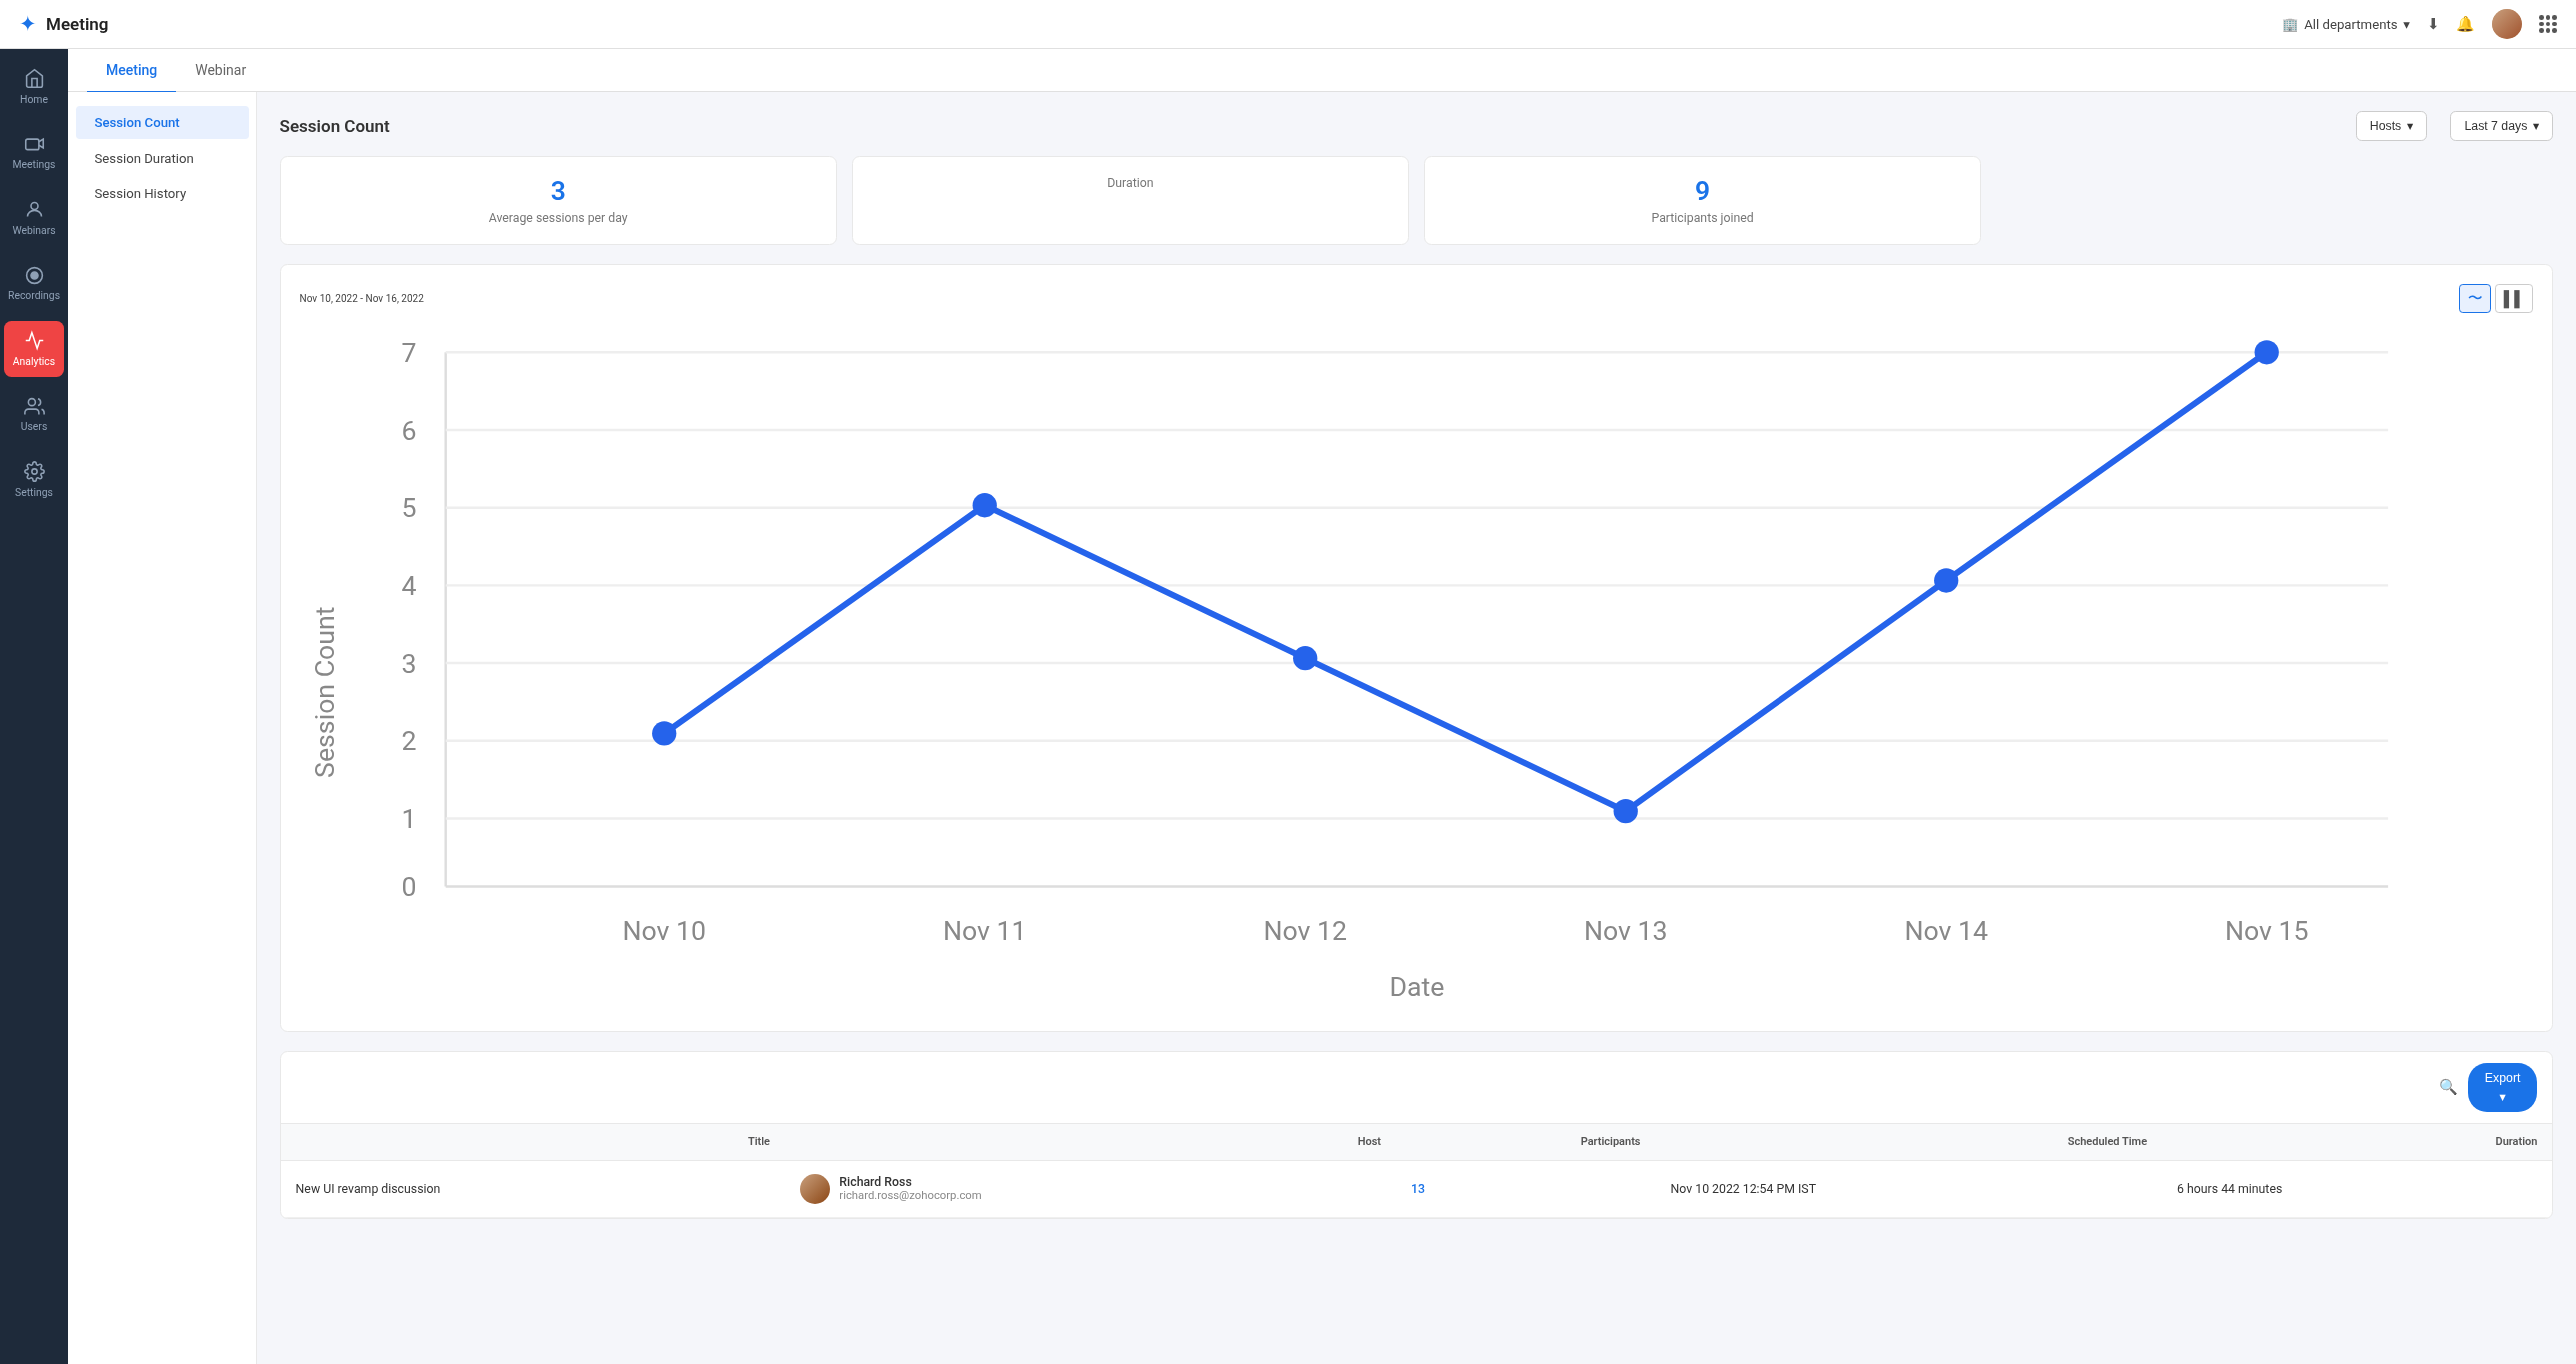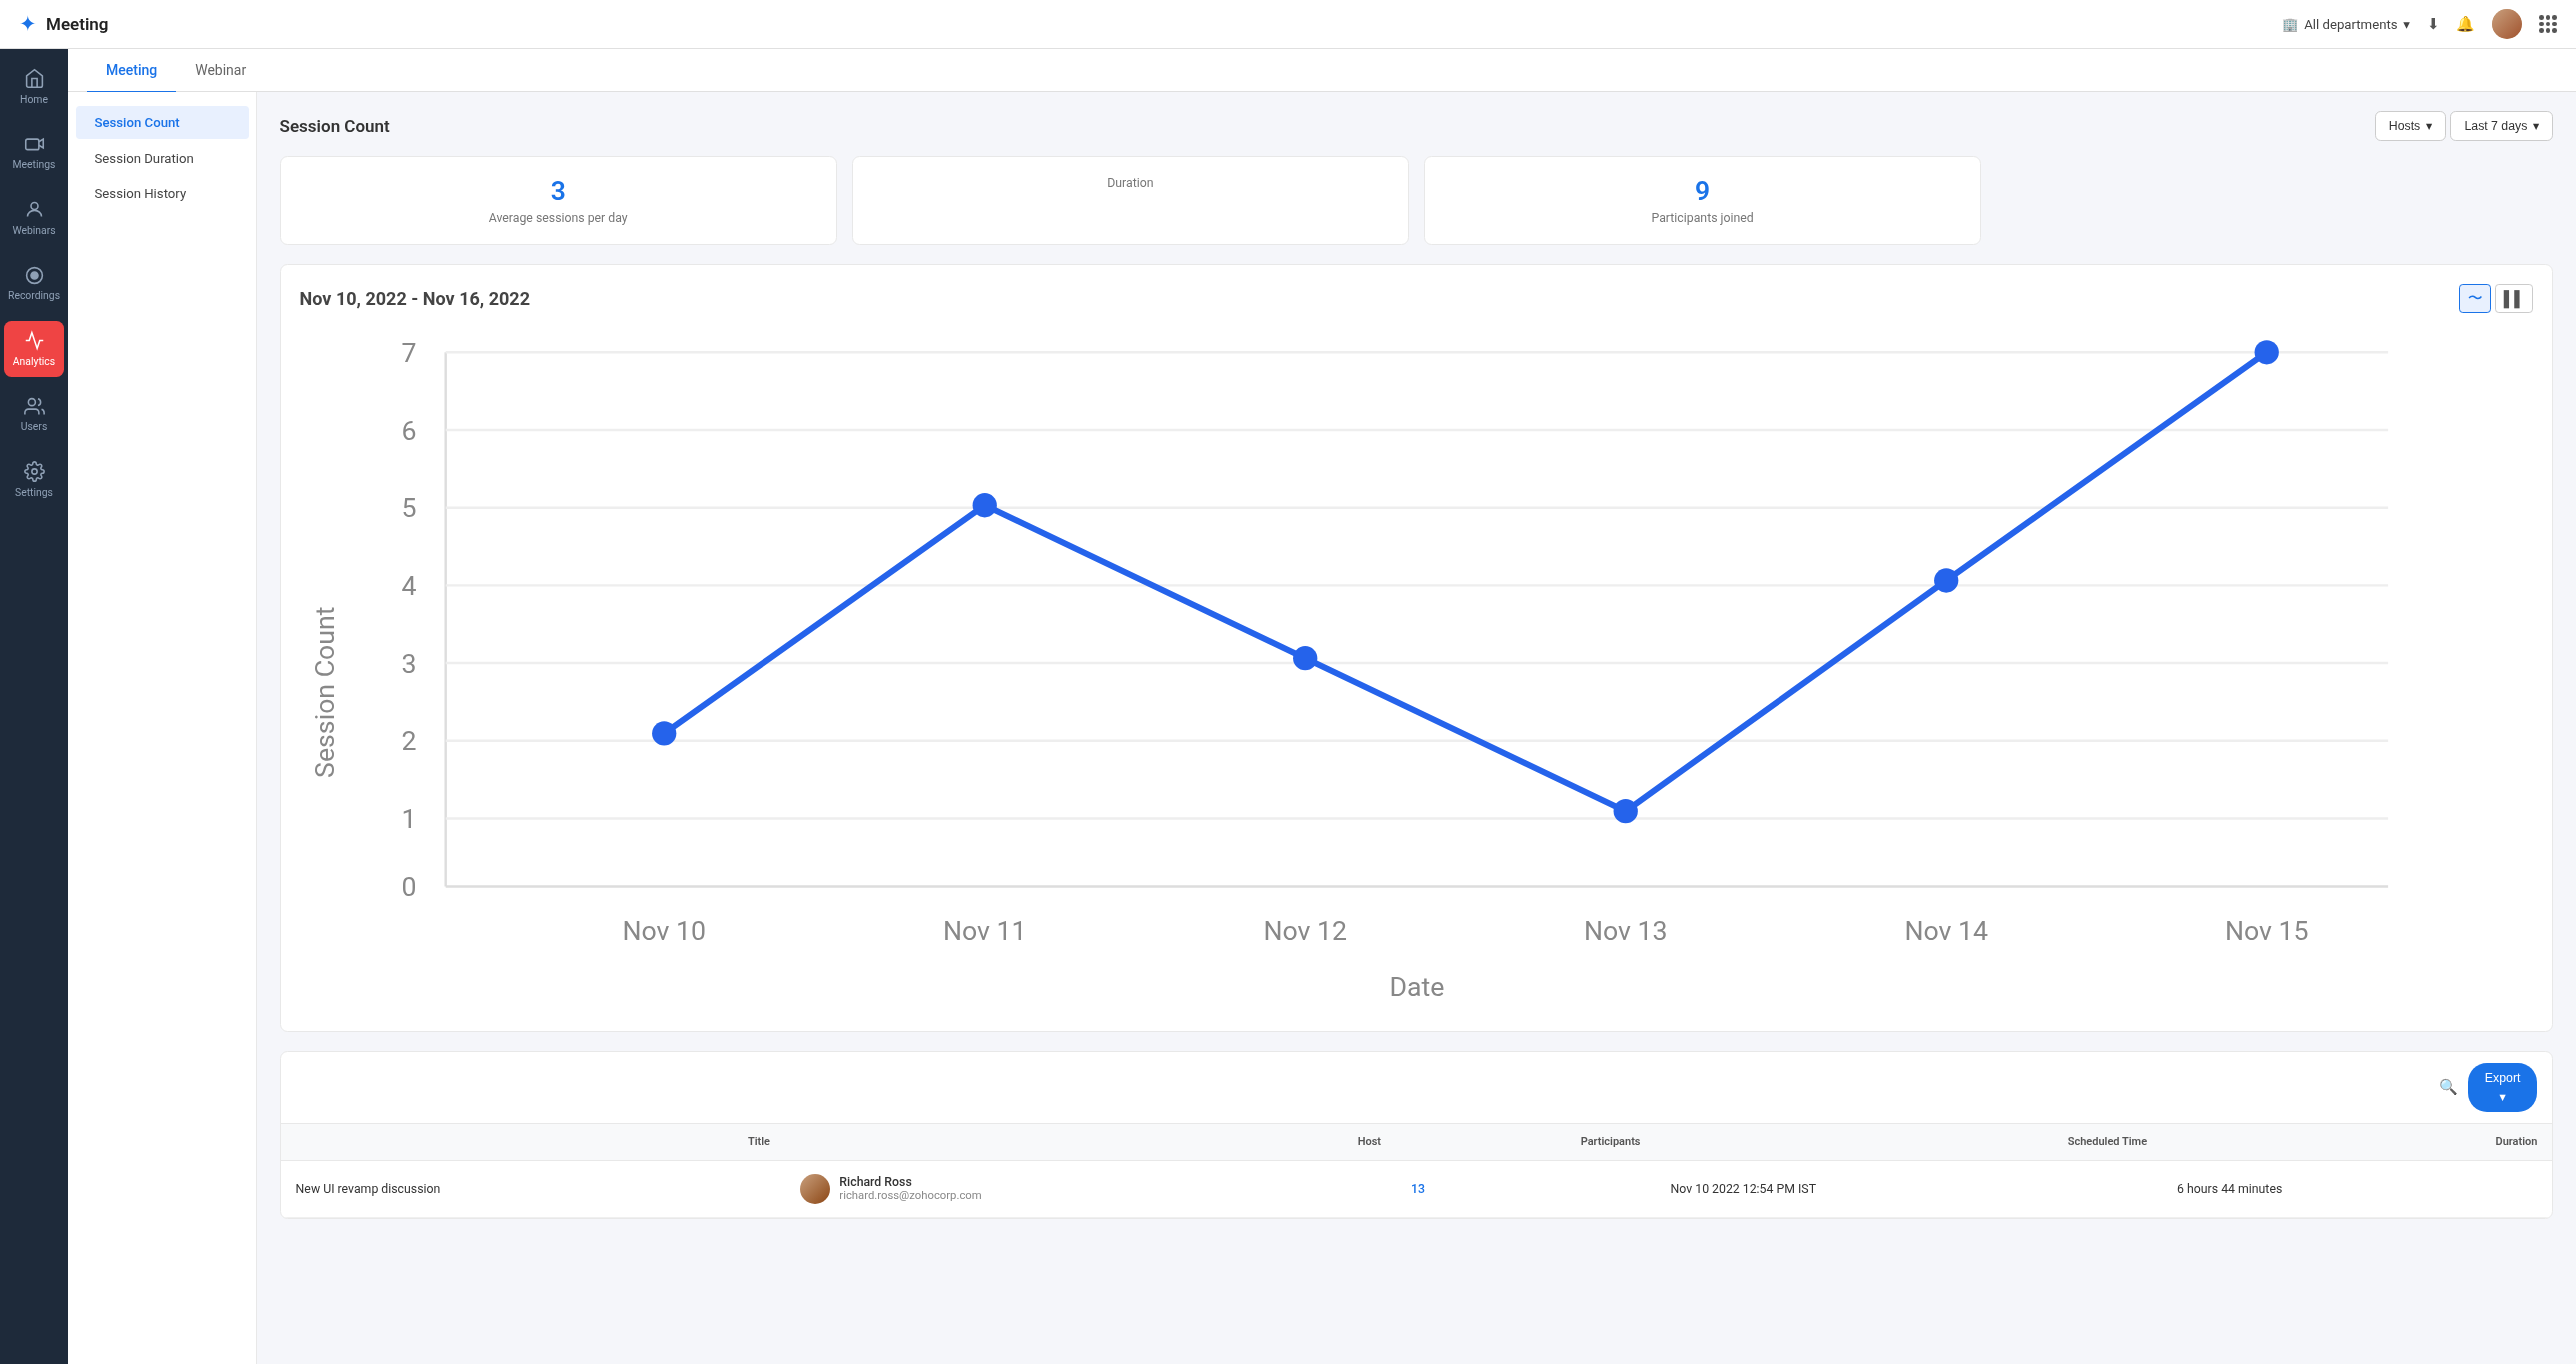--- a/index.html
+++ b/index.html
@@ -64,21 +64,21 @@
     .left-nav-item.active { background: #e8f0fe; color: #1a73e8; font-weight: 500; }
 
     
     .main-panel { flex: 1; overflow-y: auto; padding: 19px 22.6px; }
 
     
     .section-header {
       display: flex; align-items: center; justify-content: space-between; margin-bottom: 15px;
     }
     .section-title { font-size: 17px; font-weight: 600; color: #333; }
-    .filter-row { display: flex; gap: 4px; }
+    .filter-row { display: flex; gap: 23px; }
     .dropdown-btn {
       display: flex; align-items: center; gap: 5.7px; padding: 6.6px 13.2px;
       border: 0.9px solid #ccc; border-radius: 5.7px; background: #fff;
       font-size: 12.3px; color: #333; cursor: pointer; white-space: nowrap;
     }
 
     
     .stats-row { display: grid; grid-template-columns: repeat(4, 1fr); gap: 15px; margin-bottom: 19px; }
     .stat-card {
       background: #fff; border: 0.9px solid #e8e8e8; border-radius: 7.5px;
@@ -86,21 +86,21 @@
     }
     .stat-value { font-size: 26.4px; font-weight: 600; color: #1a73e8; margin-bottom: 5.7px; }
     .stat-label { font-size: 12.3px; color: #777; }
 
     
     .chart-container {
       background: #fff; border: 0.9px solid #e8e8e8; border-radius: 7.5px;
       padding: 19px; margin-bottom: 19px;
     }
     .chart-header { display: flex; align-items: center; justify-content: space-between; margin-bottom: 15px; }
-    .chart-date { font-size: 18px; color: #444; font-weight: 700; }
+    .chart-date { font-size: 10px; color: #444; font-weight: 400; }
     .chart-type-btns { display: flex; gap: 3.8px; }
     .chart-type-btn {
       padding: 3.8px 7.5px; border: 0.9px solid #ccc; border-radius: 3.8px;
       background: #fff; cursor: pointer; font-size: 15px; color: #555;
     }
     .chart-type-btn.active { background: #e8f0fe; border-color: #1a73e8; color: #1a73e8; }
 
     
     .chart-svg-wrapper { position: relative; }
     svg.line-chart { width: 100%; overflow: visible; }

